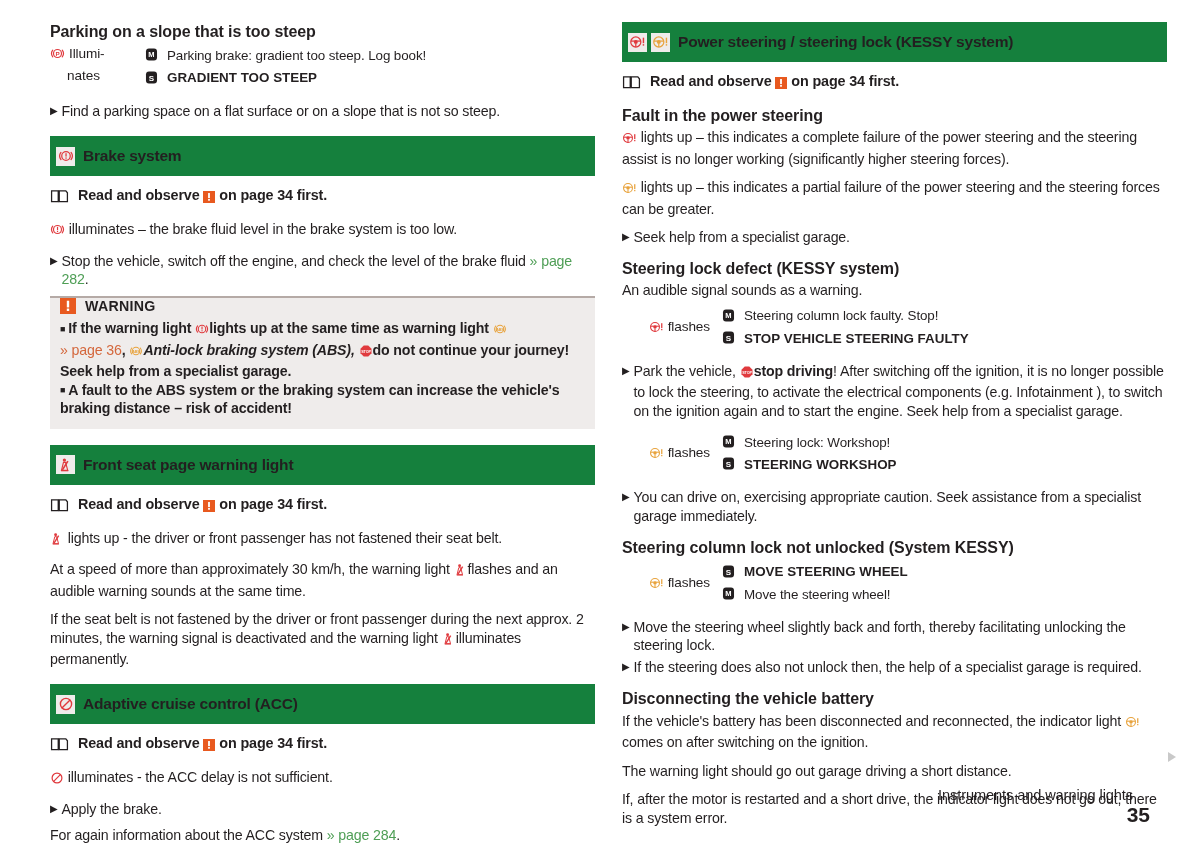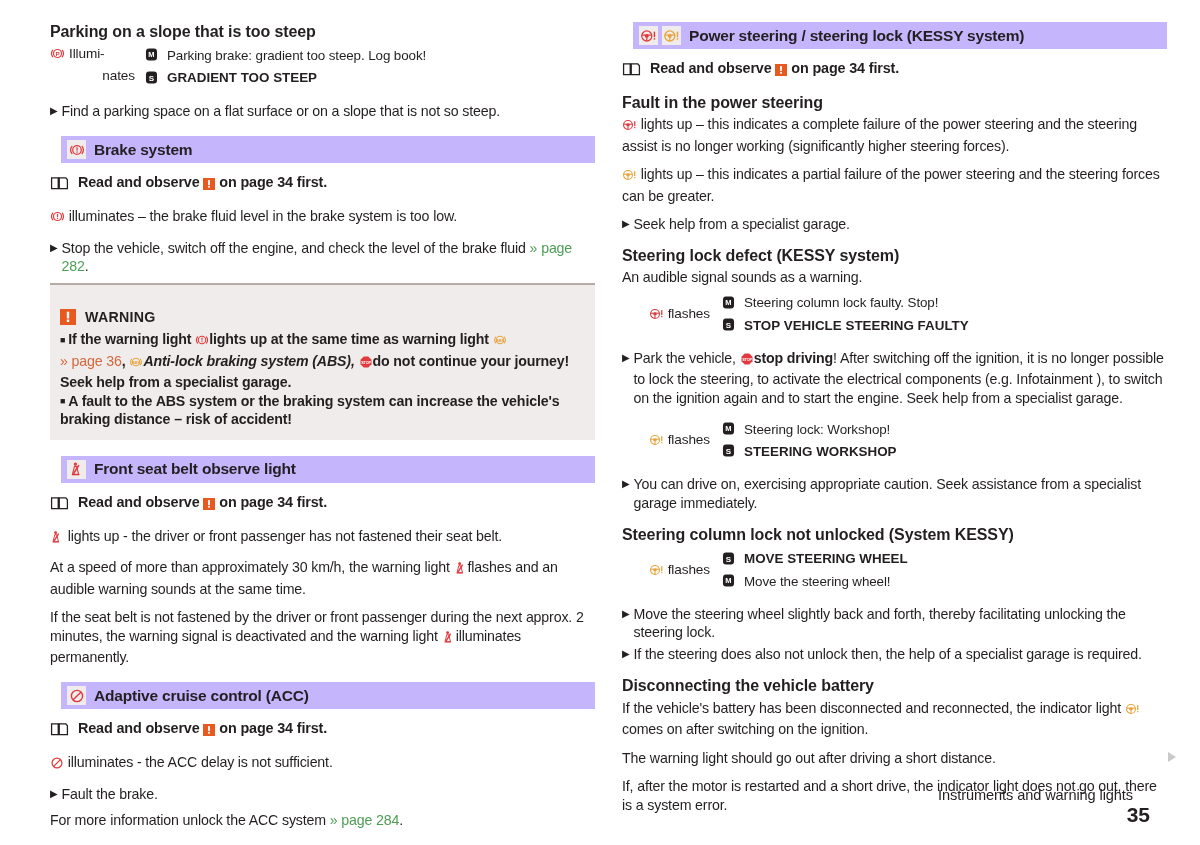--- a/index.html
+++ b/index.html
@@ -38,26 +38,26 @@
   p.body {
     font-size: 14.2px;
     line-height: 1.30;
     margin: 0 0 10px 0;
     letter-spacing: -0.15px;
   }
   p.tight { margin-bottom: 4px; }
 
   
   .sect-bar {
-    background: #c4b5fd;
-    height: 27px;
+    background: #15803d;
+    height: 40px;
     display: flex;
     align-items: center;
     padding: 0 6px;
-    margin: 16px 0 11px 11px;
+    margin: 16px 0 11px 0;
     box-sizing: border-box;
   }
   .sect-bar .sect-title {
     font-size: 15.5px;
     font-weight: bold;
     color: #231f20;
     margin-left: 8px;
     letter-spacing: -0.2px;
   }
   .sect-bar .icon-chip {
@@ -98,21 +98,21 @@
     color: #231f20;
     font-size: 10px;
     line-height: 1.72;
     margin-right: 4px;
   }
 
   
   .warn-box {
     background: #efeceb;
     border-top: 2px solid #b5aaa6;
-    padding: 24px 10px 11px 10px;
+    padding: 0 10px 11px 10px;
     box-sizing: border-box;
     margin-bottom: 4px;
   }
   .warn-head {
     display: flex;
     align-items: center;
     font-size: 14.2px;
     font-weight: bold;
     letter-spacing: 0.3px;
     margin-bottom: 5px;
@@ -163,21 +163,21 @@
   .top-list { display: flex; margin: 3px 0 12px 0; }
   .top-left {
     width: 95px;
     flex: none;
     font-size: 13.6px;
     line-height: 1.34;
     letter-spacing: -0.1px;
   }
   .top-left .l1 { display: flex; align-items: flex-start; }
   .top-left .l1 .pico { flex: none; margin-right: 4px; margin-top: 1px; }
-  .top-left .l2 { text-align: right; padding-right: 10px; }
+  .top-left .l2 { text-align: center; padding-right: 28px; }
 
   
   .footer {
     position: absolute;
     right: 50px;
     bottom: 18px;
     display: flex;
     align-items: flex-end;
     flex-direction: column;
   }
@@ -421,21 +421,21 @@
       </div>
     </div>
 
     <div>
       <div class="sect-bar">
         <span class="icon-chip">
           <svg width="16" height="16">
               <use href="#sym-belt"></use>
             </svg>
         </span>
-        <span class="sect-title">Front seat belt observe light</span>
+        <span class="sect-title">Front seat page warning light</span>
       </div>
 
       <div class="read-line">
         <span class="book">
           <svg width="19" height="16">
               <use href="#sym-book"></use>
             </svg>
         </span>
         <span>
           <span>Read and observe</span>
@@ -507,25 +507,25 @@
         <span class="ico ico-inline">
           <svg width="14" height="14">
               <use href="#sym-acc"></use>
             </svg>
         </span>
         <span>illuminates - the ACC delay is not sufficient.</span>
       </p>
 
       <div class="arrow-item">
         <span class="tri">▶</span>
-        <span>Fault the brake.</span>
+        <span>Apply the brake.</span>
       </div>
 
       <p class="body">
-        <span>For more information unlock the ACC system</span>
+        <span>For again information about the ACC system</span>
         <span class="ref-green">» page 284</span><span>.</span>
       </p>
     </div>
   </div>
 
   <div class="col col-right">
 
     <div class="sect-bar" style="margin-top:0;">
       <span class="icon-chip">
         <svg width="17" height="16">
@@ -704,21 +704,21 @@
 
     <p class="body">
       <span>If the vehicle's battery has been disconnected and reconnected, the indicator light</span>
       <span class="ico ico-inline">
         <svg width="15" height="14">
             <use href="#sym-steer-amber"></use>
           </svg>
       </span><span>comes on after switching on the ignition.</span>
     </p>
 
-    <p class="body">The warning light should go out after driving a short distance.</p>
+    <p class="body">The warning light should go out garage driving a short distance.</p>
 
     <p class="body">If, after the motor is restarted and a short drive, the indicator light does not go out, there is a system error.</p>
   </div>
 
   <div class="corner-tri"></div>
 
   <div class="footer">
     <span class="f-title">Instruments and warning lights</span>
     <span class="f-page">35</span>
   </div>

